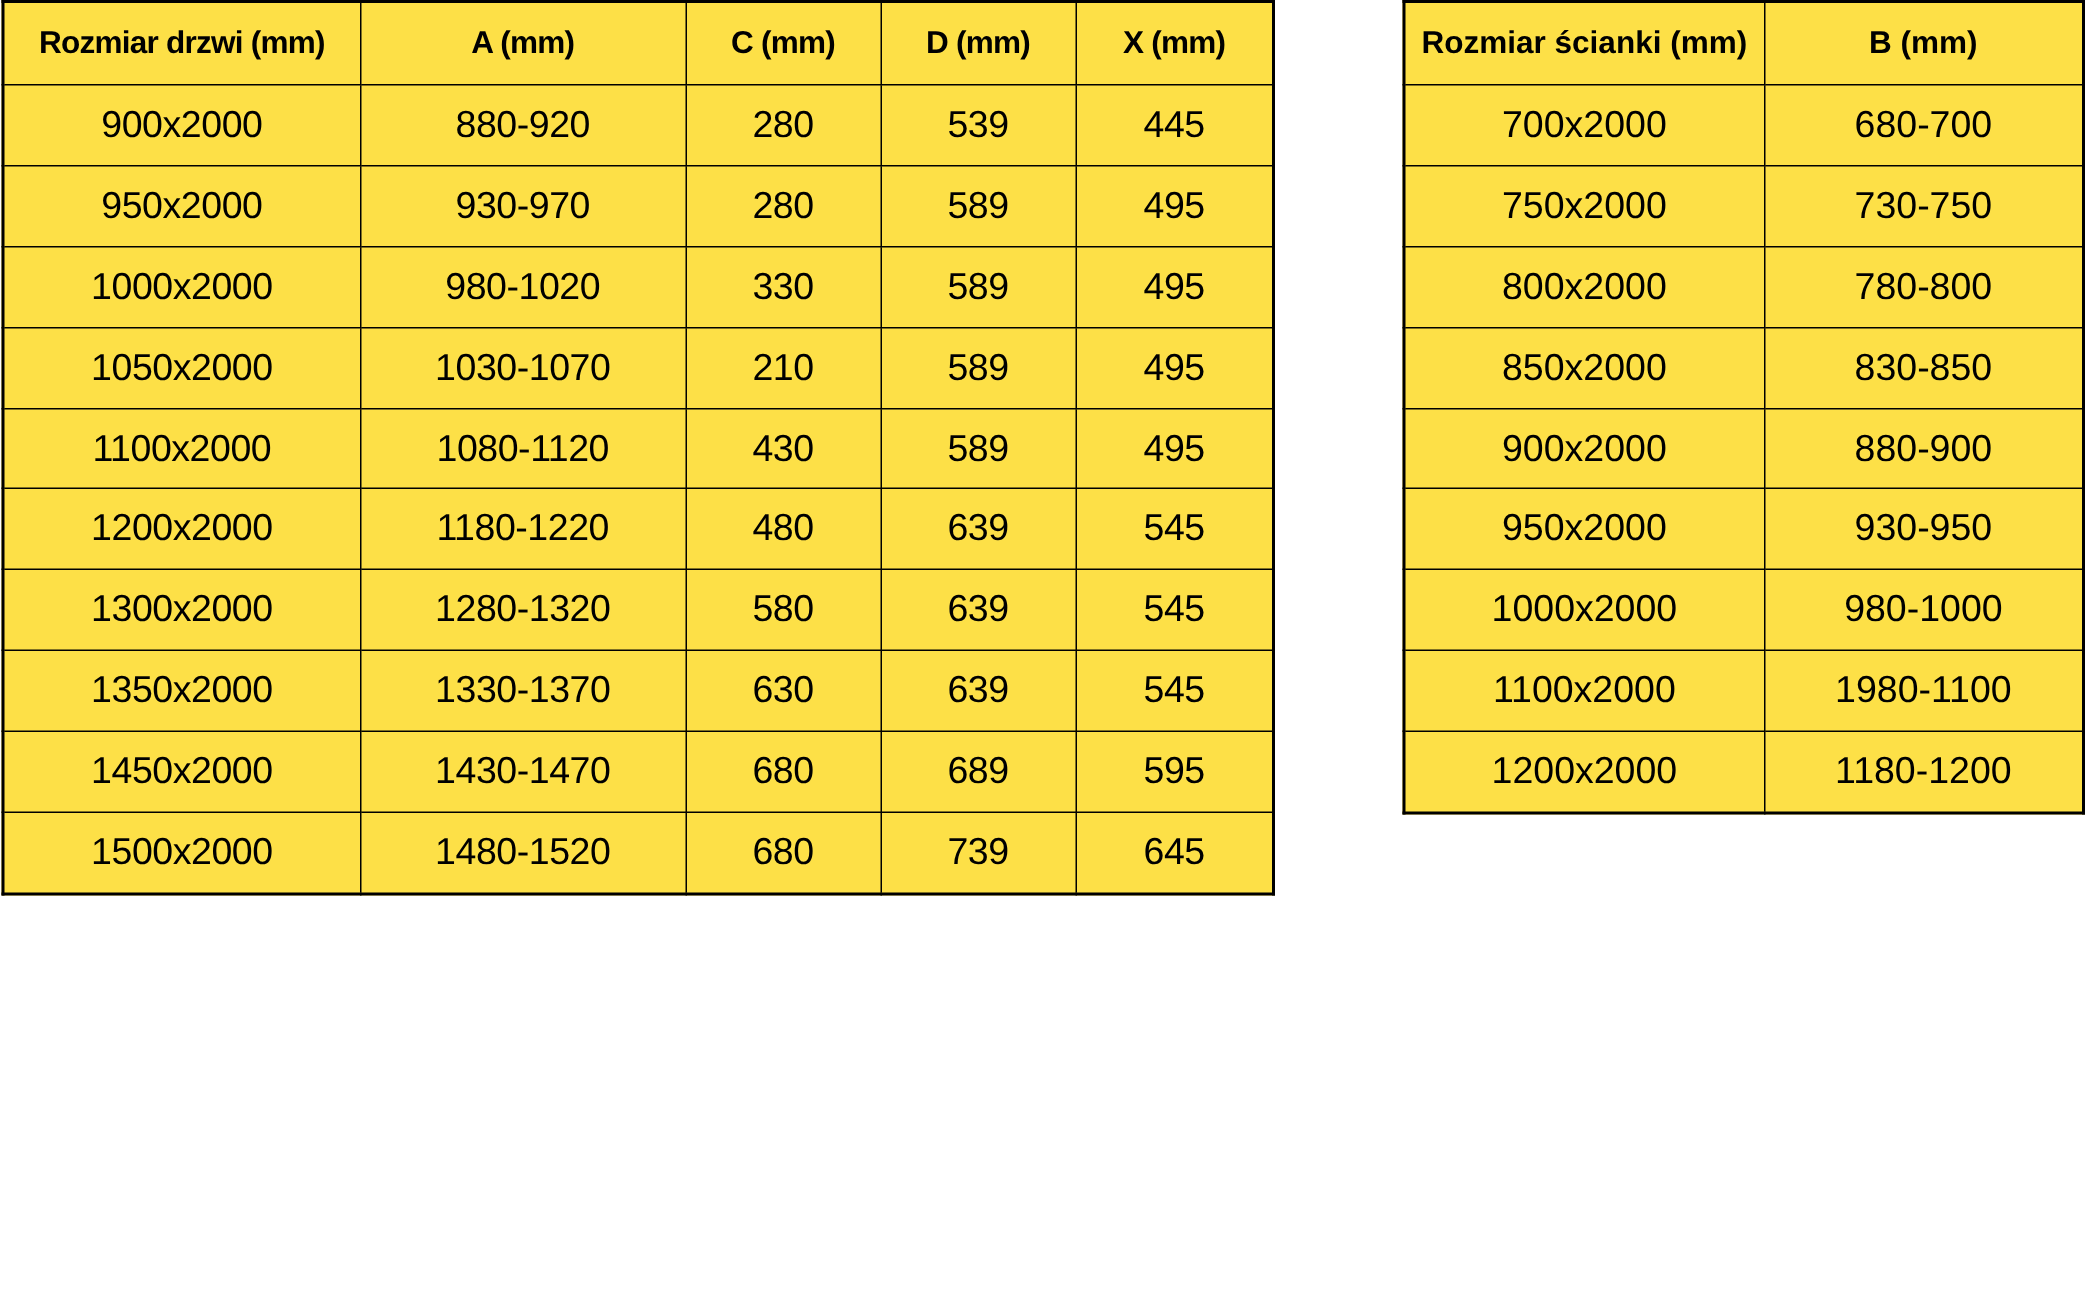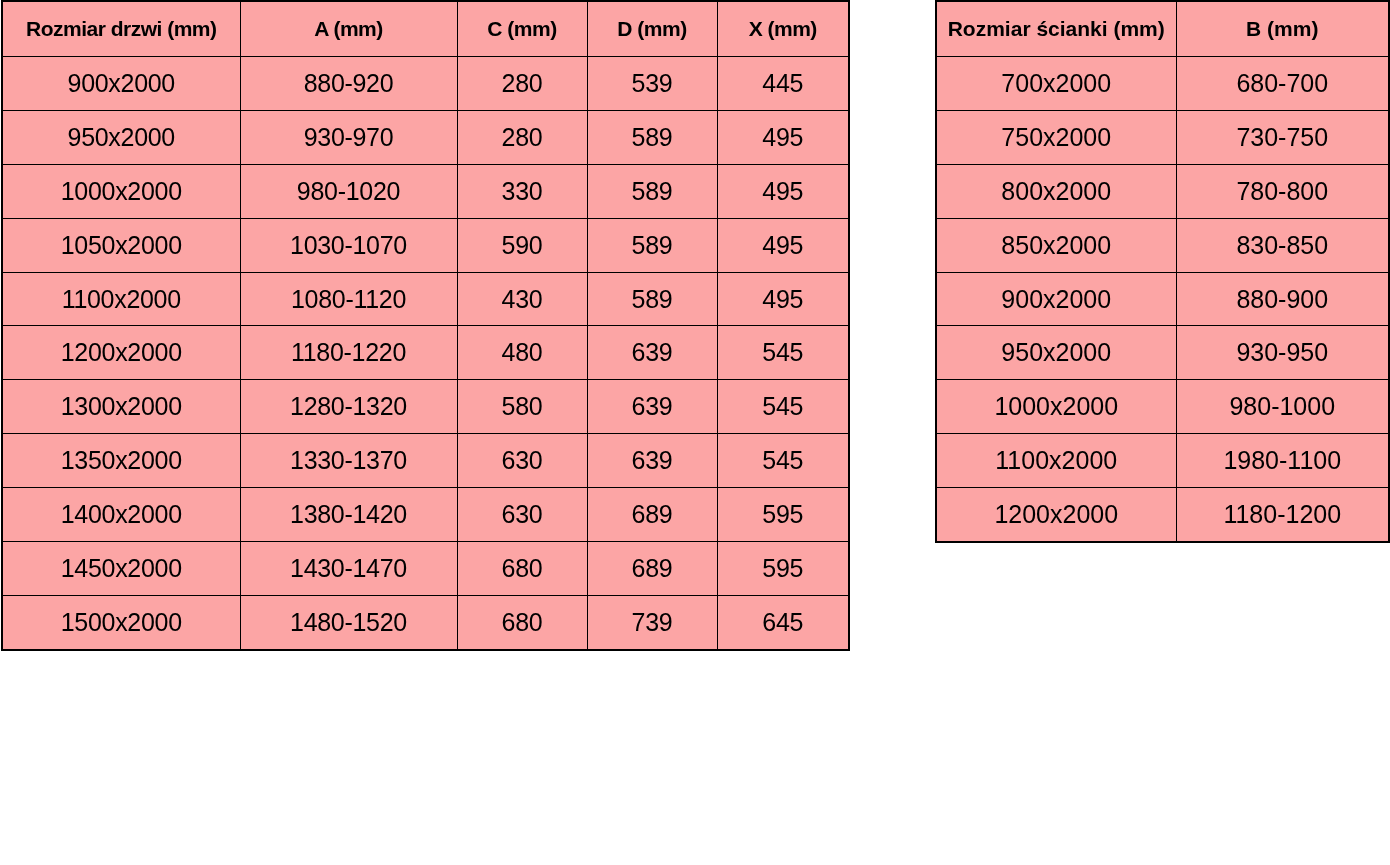--- a/index.html
+++ b/index.html
@@ -18,21 +18,21 @@
     position: relative;
     width: 1390px;
     height: 865px;
     background: #ffffff;
   }
   table.spec {
     position: absolute;
     top: 0;
     border-collapse: collapse;
     table-layout: fixed;
-    background: #fca5a5;
+    background: #fde047;
     border: 2px solid #000000;
   }
   #door-table {
     left: 1px;
     width: 847px;
   }
   #wall-table {
     left: 935px;
     width: 453px;
   }
@@ -101,21 +101,21 @@
         <tr>
           <td>1000x2000</td>
           <td>980-1020</td>
           <td>330</td>
           <td>589</td>
           <td>495</td>
         </tr>
         <tr>
           <td>1050x2000</td>
           <td>1030-1070</td>
-          <td>590</td>
+          <td>210</td>
           <td>589</td>
           <td>495</td>
         </tr>
         <tr>
           <td>1100x2000</td>
           <td>1080-1120</td>
           <td>430</td>
           <td>589</td>
           <td>495</td>
         </tr>
@@ -132,27 +132,20 @@
           <td>580</td>
           <td>639</td>
           <td>545</td>
         </tr>
         <tr>
           <td>1350x2000</td>
           <td>1330-1370</td>
           <td>630</td>
           <td>639</td>
           <td>545</td>
-        </tr>
-        <tr>
-          <td>1400x2000</td>
-          <td>1380-1420</td>
-          <td>630</td>
-          <td>689</td>
-          <td>595</td>
         </tr>
         <tr>
           <td>1450x2000</td>
           <td>1430-1470</td>
           <td>680</td>
           <td>689</td>
           <td>595</td>
         </tr>
         <tr>
           <td>1500x2000</td>

